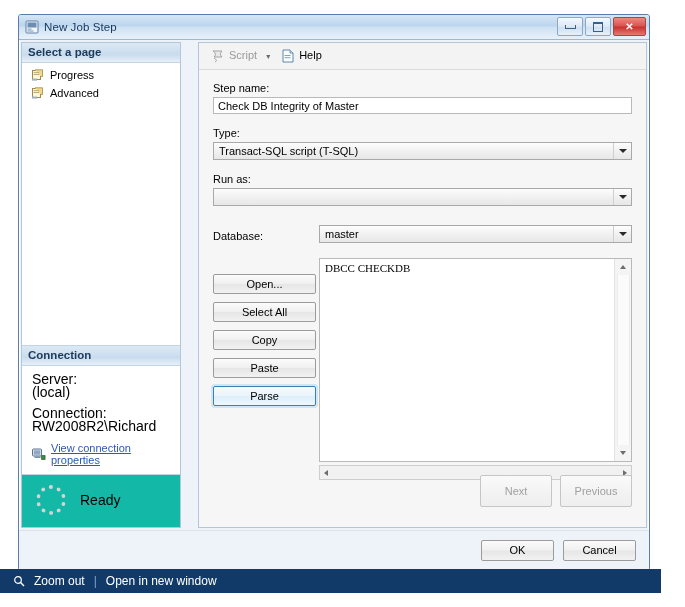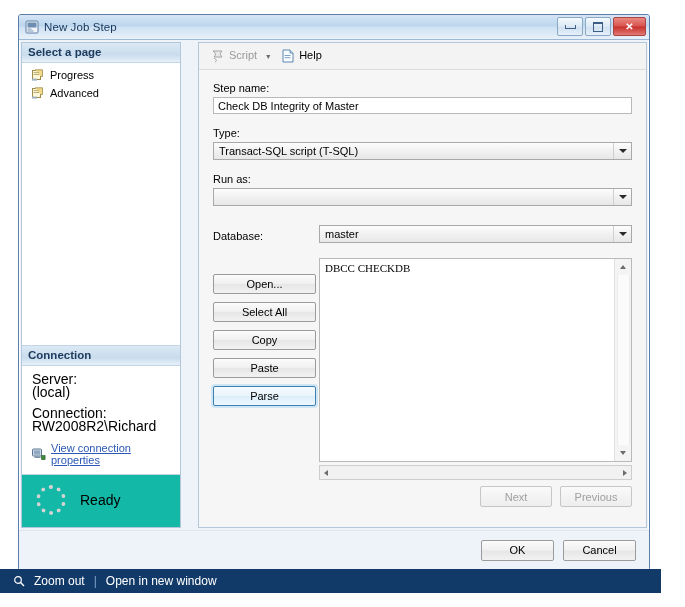--- a/index.html
+++ b/index.html
@@ -189,21 +189,21 @@
   }
   .btn.focus {
     border:1px solid #3c7fb1;
     box-shadow:0 0 0 2px #cfe6f5;
     background:linear-gradient(to bottom,#f6fbfe,#eaf4fb 48%,#dceefa 52%,#eef7fd);
   }
   .btn.disabled { color:#a0a0a0; border-color:#c6c6c6;
     background:linear-gradient(to bottom,#fafafa,#f3f3f3 50%,#eeeeee); }
 
   .nav-row { position:absolute; right:14px; bottom:12px; display:flex; gap:8px; }
-  .navbtn { width:72px; height:21px; }
+  .navbtn { width:72px; height:32px; }
 
   
   .dlg-footer {
     height:38px; flex:0 0 38px;
     background:#eef3f9;
     display:flex; align-items:center; justify-content:flex-end;
     gap:9px; padding-right:13px;
     border-top:1px solid #dbe5ef;
   }
   .footbtn { width:73px; height:21px; margin:0; }

